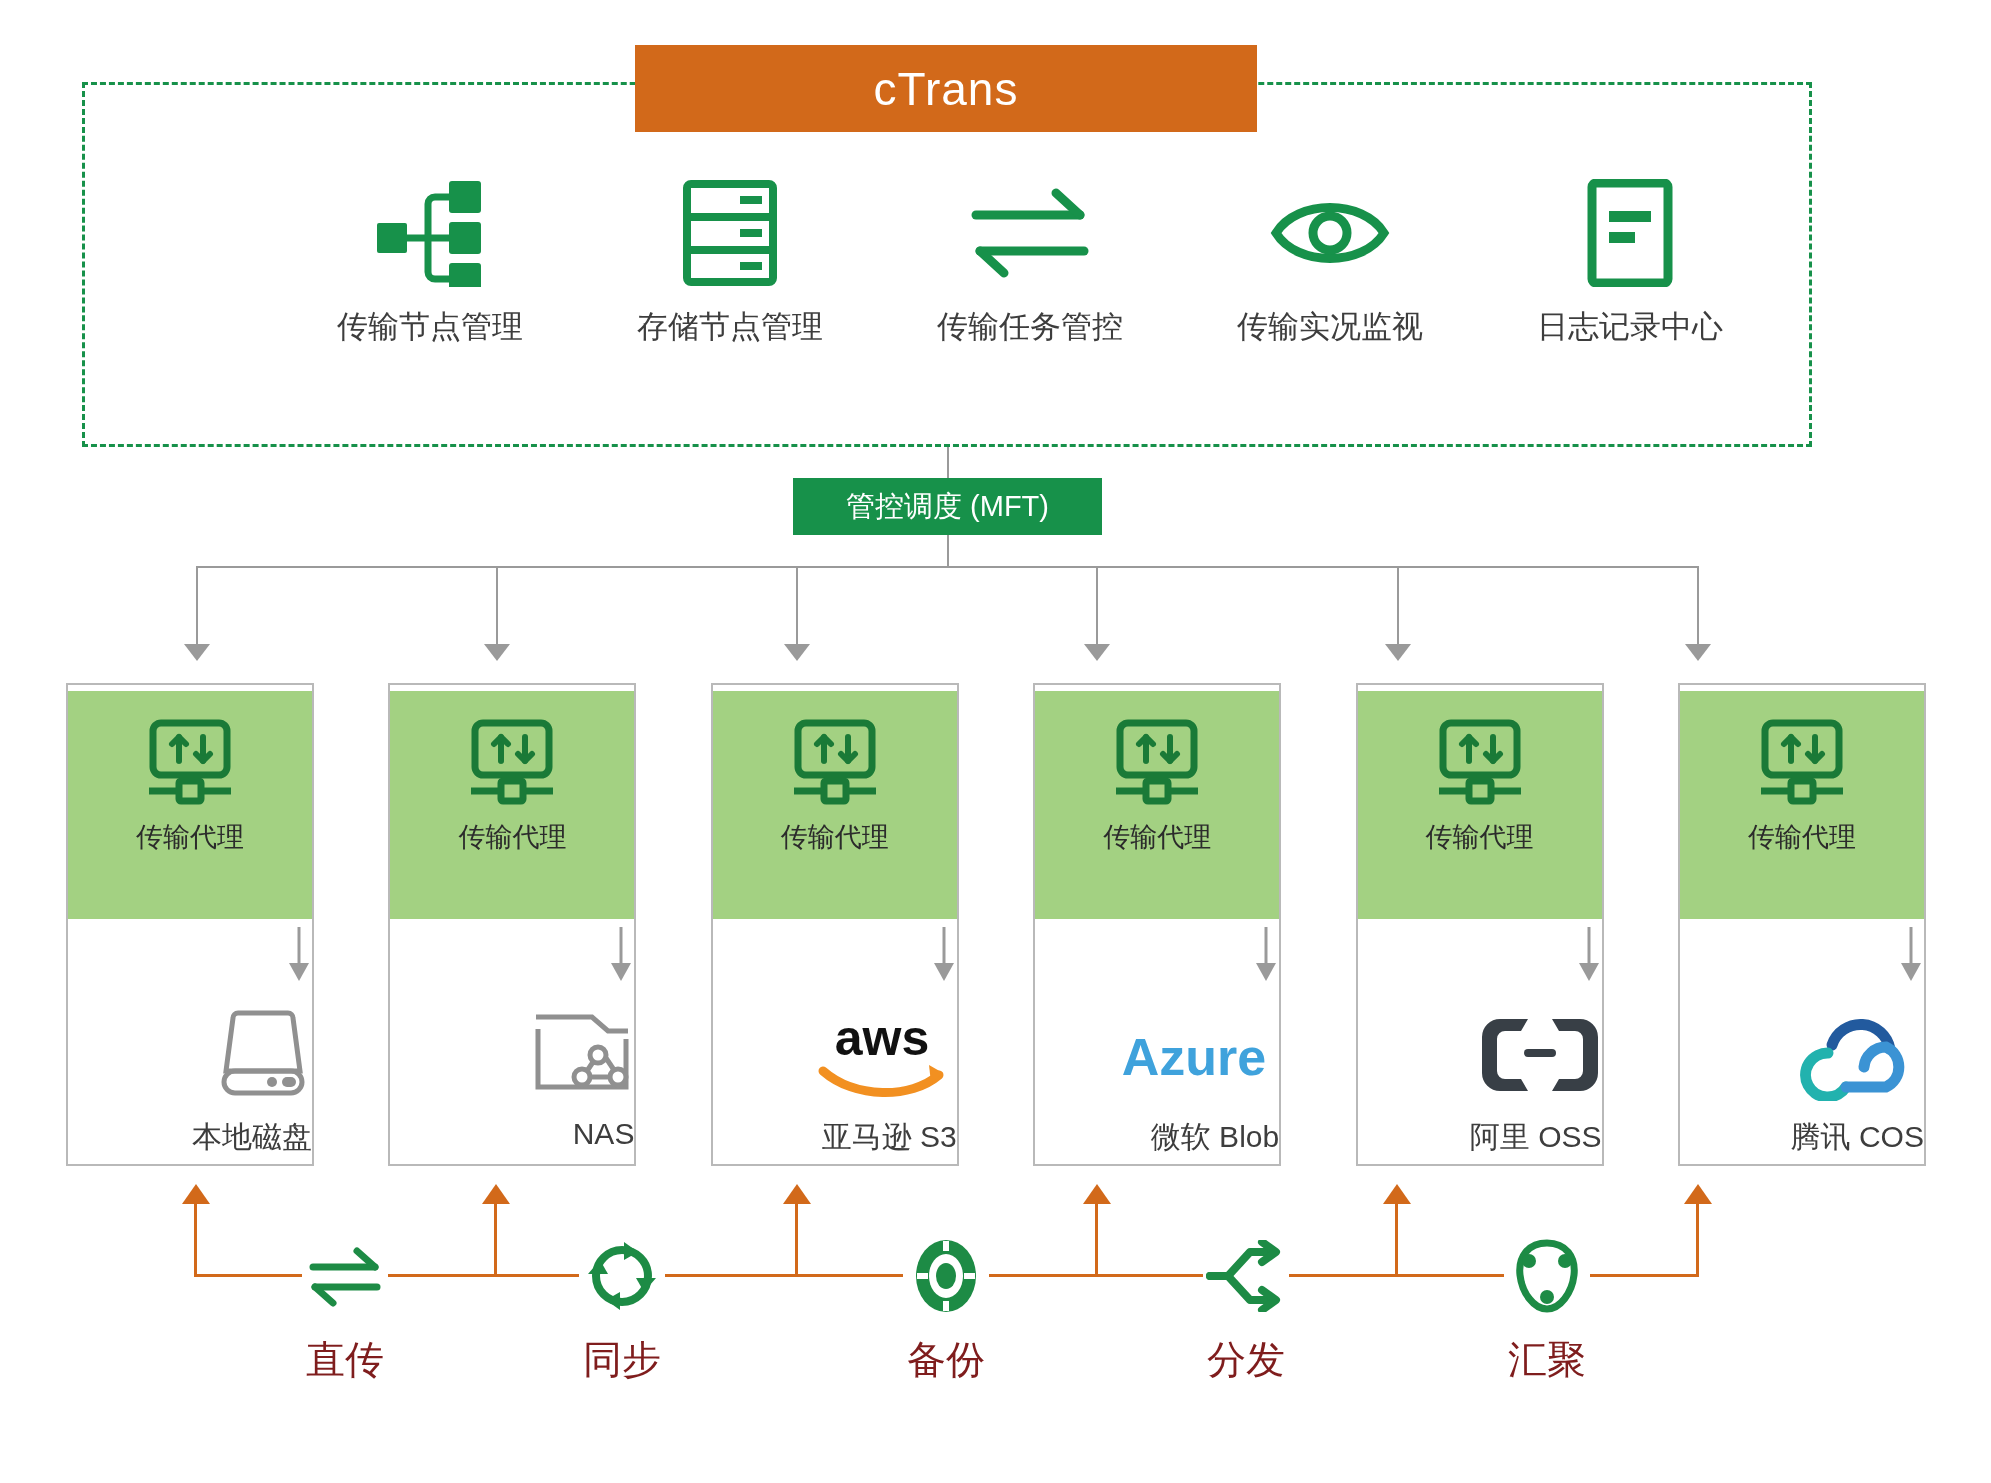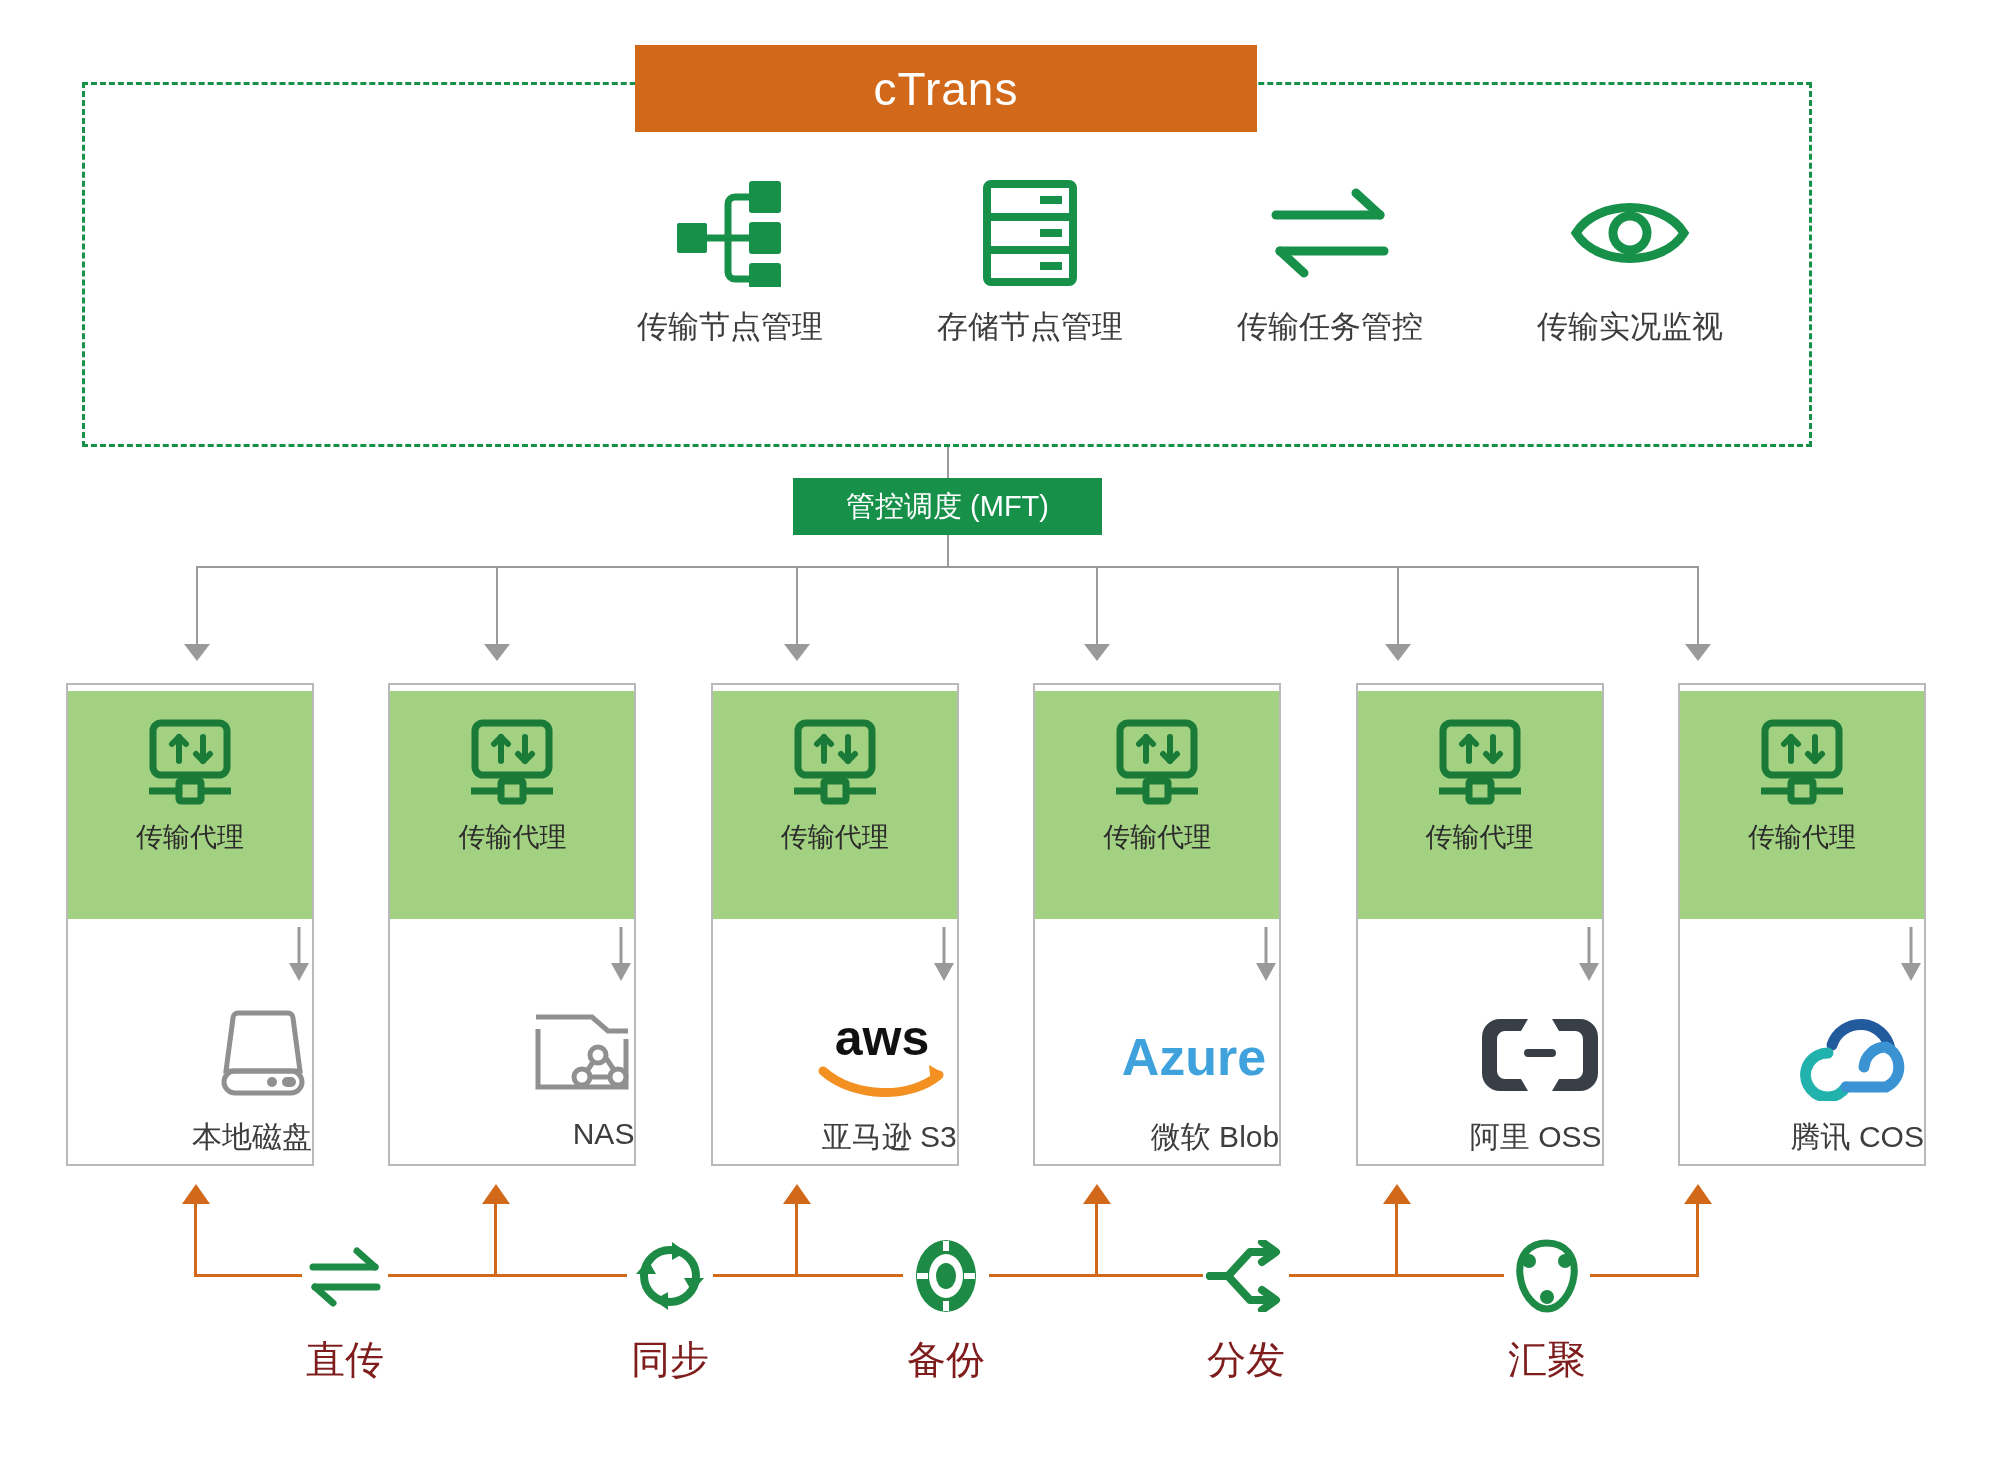--- a/index.html
+++ b/index.html
@@ -154,20 +154,32 @@
       <svg width="126" height="92" viewBox="0 0 126 92">
         <g fill="none" stroke="#17914a" stroke-width="9">
           <path d="M9 46 C30 12, 96 12, 117 46 C96 80, 30 80, 9 46 Z"></path>
           <circle cx="63" cy="46" r="17"></circle>
         </g>
       </svg>
     </div>
     <div class="flabel">传输实况监视</div>
   </div>
 
+  <div class="feature">
+    <div class="ficon">
+      <svg width="86" height="108" viewBox="0 0 86 108">
+        <rect x="5" y="4" width="76" height="100" rx="4" fill="none" stroke="#17914a" stroke-width="9"></rect>
+        <g fill="#17914a">
+          <rect x="22" y="32" width="42" height="11"></rect>
+          <rect x="22" y="53" width="26" height="11"></rect>
+        </g>
+      </svg>
+    </div>
+    <div class="flabel">日志记录中心</div>
+  </div>
 </div>
 
 <div class="abs gline vline" style="left:947px;top:447px;height:31px;"></div>
 
 <div class="abs" id="mft-box">
   <span class="t">管控调度 (MFT)</span>
 </div>
 
 <div class="abs gline vline" style="left:947px;top:535px;height:31px;"></div>
 
@@ -469,21 +481,21 @@
         <path d="M6 22 H68"></path>
           <path d="M50 6 L68 22"></path>
         <path d="M70 42 H8"></path>
           <path d="M26 58 L8 42"></path>
       </g>
     </svg>
   </div>
   <div class="mlabel">直传</div>
 </div>
 
-<div class="mode" style="left:627px;top:1233px;width:86px;">
+<div class="mode" style="left:579px;top:1233px;width:86px;">
   <div class="micon">
     <svg width="72" height="72" viewBox="0 0 72 72">
       <g fill="none" stroke="#1d8b45" stroke-width="8" stroke-linecap="butt">
         <path d="M36 10 A26 26 0 0 1 62 36"></path>
         <path d="M62 36 A26 26 0 0 1 36 62"></path>
         <path d="M36 62 A26 26 0 0 1 10 36"></path>
         <path d="M10 36 A26 26 0 0 1 36 10"></path>
       </g>
       <g fill="#1d8b45">
         <path d="M38 2 L52 12 L38 20 Z"></path>

